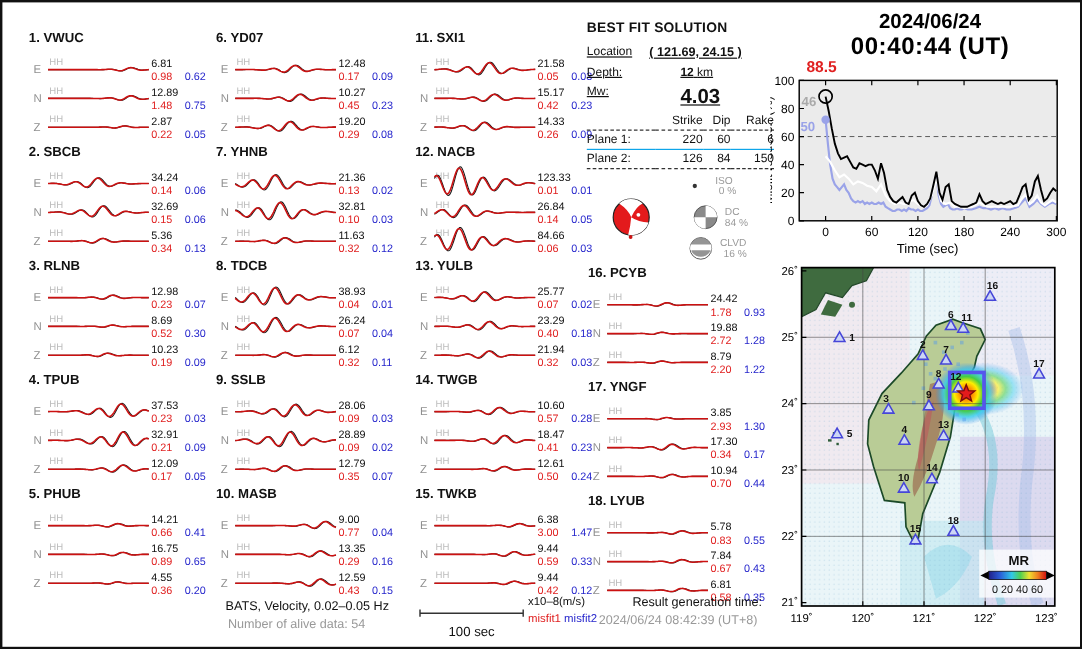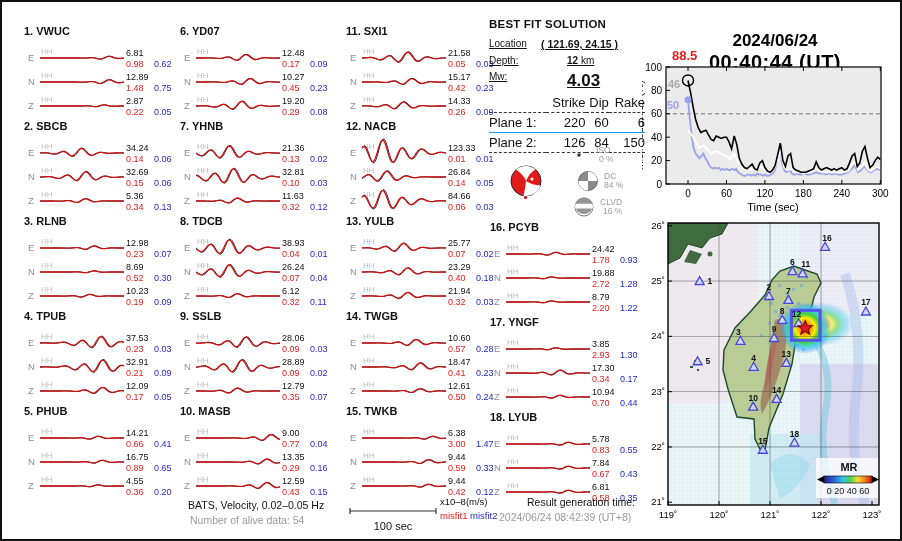--- a/index.html
+++ b/index.html
@@ -7,25 +7,25 @@
        box-sizing:border-box;font-family:"Liberation Sans",sans-serif;overflow:hidden;}
   .abs{position:absolute;}
   .col{position:absolute;width:160px;}
   .bfs{position:absolute;left:487px;top:16px;width:156px;font-size:10px;color:#111;}
   .bfs .title{font-weight:bold;font-size:11.5px;letter-spacing:.2px;margin-bottom:8px;}
   .bfs .row{display:flex;align-items:flex-start;margin-bottom:5px;text-decoration:underline;}
   .bfs .lab{width:52px;}
   .bfs .locval{font-weight:bold;font-size:10.5px;}
   .bfs .depthval{font-weight:bold;}
   .bfs .mwval{font-weight:bold;font-size:17px;margin-left:26px;}
-  table.sdr{width:100%;border-collapse:collapse;font-size:13px;}
+  table.sdr{width:100%;border-collapse:collapse;font-size:10px;}
   table.sdr td,table.sdr th{padding:2px 0;text-align:right;font-weight:normal;}
   table.sdr td:first-child{text-align:left;}
   .hdr{position:absolute;left:655px;top:6px;width:236px;text-align:center;color:#000;}
-  .hdr .d1{font-weight:bold;font-size:17px;margin-top:23px;}
+  .hdr .d1{font-weight:bold;font-size:17px;}
   .hdr .d2{font-weight:bold;font-size:20px;letter-spacing:.5px;}
   .footer-item{position:absolute;font-size:10.5px;color:#111;}
   .gray{color:#999;}
   .red{color:#e02020;}
   .blue{color:#2626cc;}
   svg text{font-family:"Liberation Sans",sans-serif;}
 </style>
 </head>
 <body>
 

